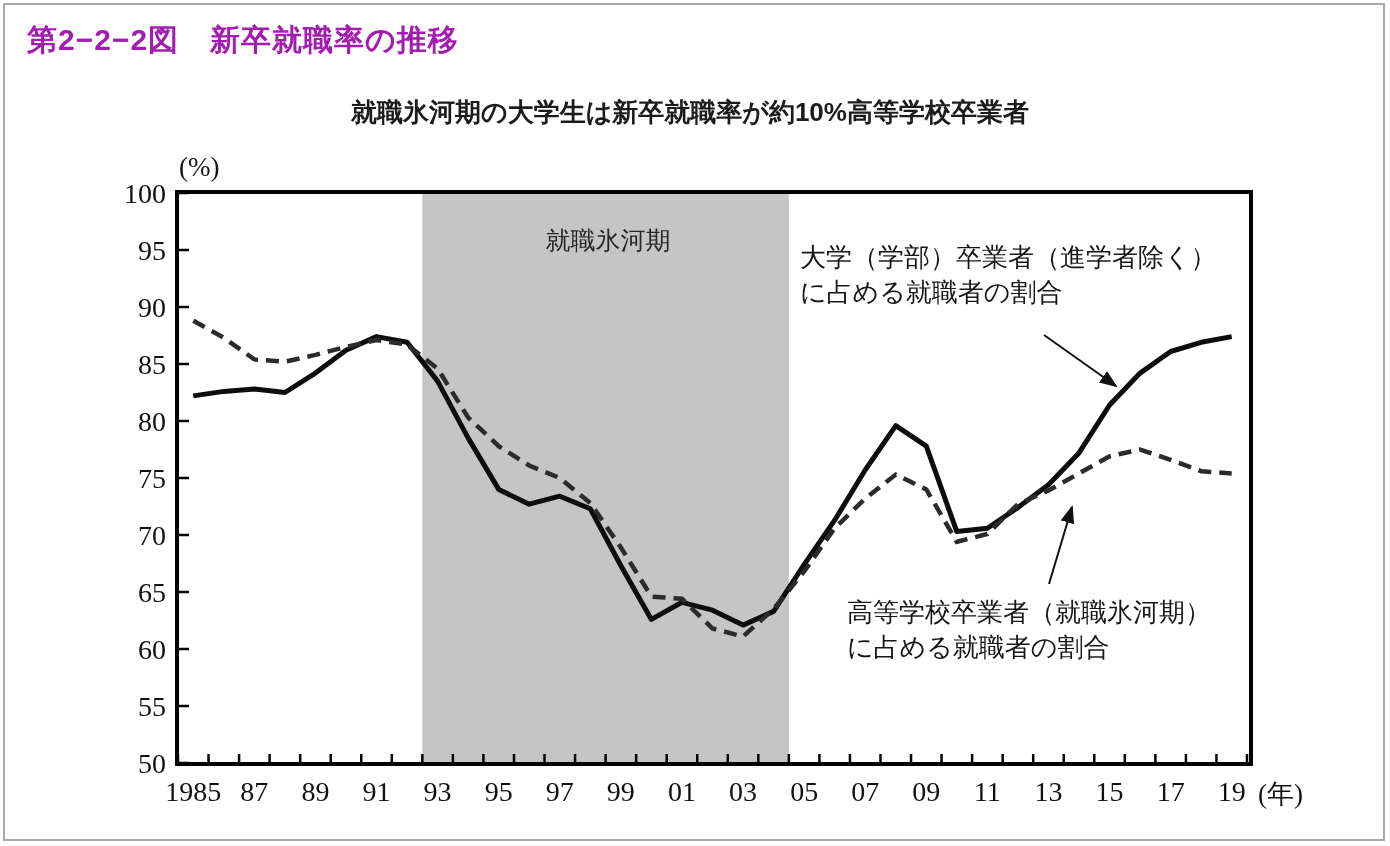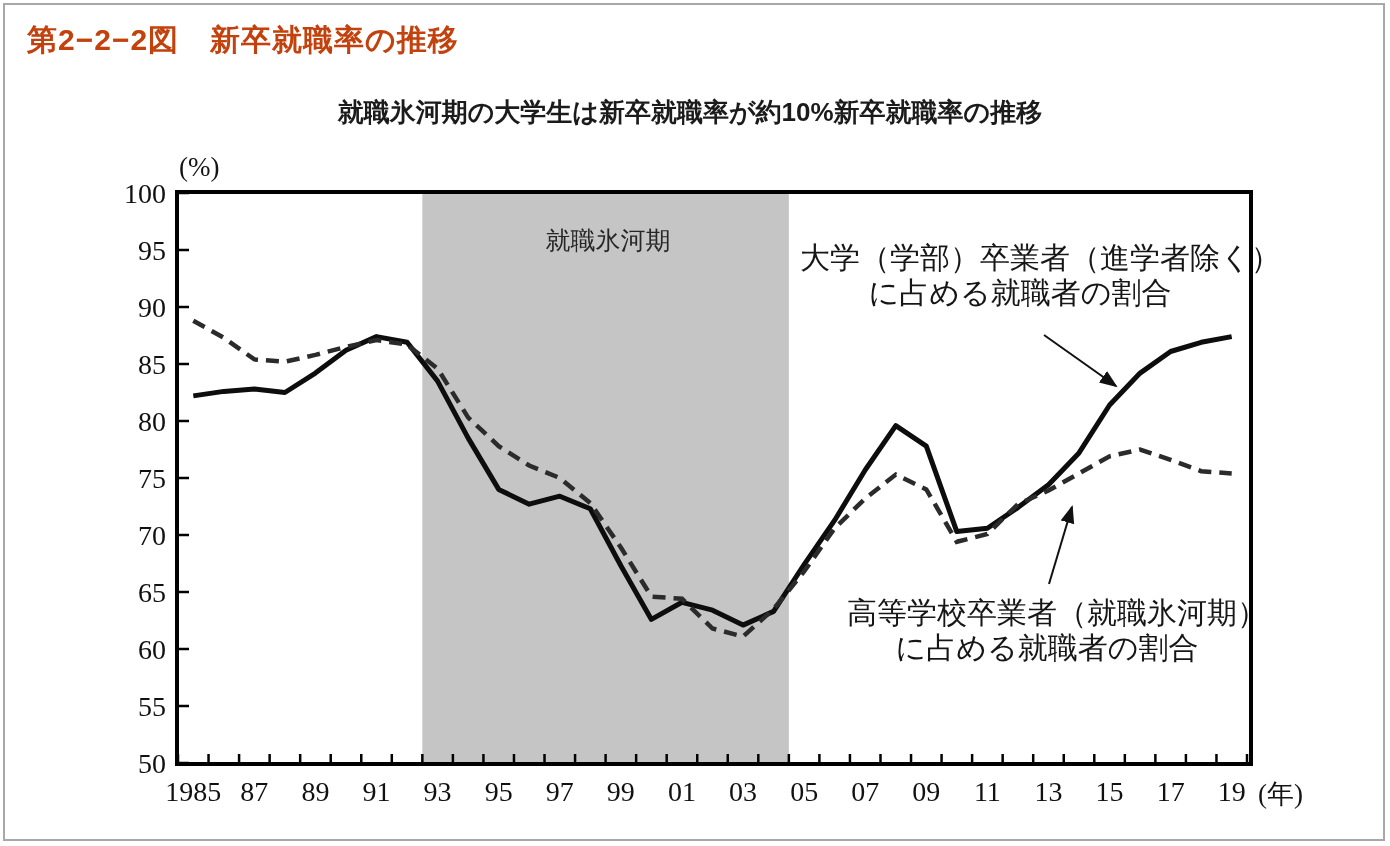--- a/index.html
+++ b/index.html
@@ -1,37 +1,37 @@
 <!DOCTYPE html>
 <html><head>
 <meta charset="utf-8">
 <style>
   html,body{margin:0;padding:0;background:#ffffff;}
   body{width:1390px;height:846px;position:relative;font-family:"Liberation Serif",serif;overflow:hidden;}
   .frame{position:absolute;left:3px;top:3px;width:1378px;height:834px;border:2px solid #a8a8a8;background:#ffffff;}
   .title{position:absolute;left:27px;top:20px;font-family:"Liberation Sans",sans-serif;
-         font-weight:bold;font-size:30px;color:#c2410c;letter-spacing:1px;white-space:nowrap;}
+         font-weight:bold;font-size:30px;color:#a21caf;letter-spacing:1px;white-space:nowrap;}
   .subtitle{position:absolute;left:295px;top:95px;width:790px;text-align:center;
          font-family:"Liberation Sans",sans-serif;font-weight:bold;font-size:26px;color:#1b1b1b;white-space:nowrap;}
   svg.chart{position:absolute;left:0;top:0;}
   .unit-pct{position:absolute;left:179px;top:152px;font-size:27px;color:#141414;}
   .unit-year{position:absolute;left:1258px;top:776px;font-size:27px;color:#141414;}
   .band-label{position:absolute;left:424px;top:224px;width:368px;text-align:center;
          font-size:25px;line-height:34px;color:#262626;}
-  .ann{position:absolute;text-align:center;font-size:30px;line-height:35px;color:#161616;white-space:nowrap;}
+  .ann{position:absolute;font-size:26px;line-height:35px;color:#161616;white-space:nowrap;}
   .ann1{left:800px;top:240px;width:440px;}
   .ann2{left:847px;top:595px;width:400px;}
 </style>
 </head>
 <body>
 
 <div class="frame"></div>
 
 <div class="title">第2−2−2図　新卒就職率の推移</div>
-<div class="subtitle">就職氷河期の大学生は新卒就職率が約10%新卒就職率の推移</div>
+<div class="subtitle">就職氷河期の大学生は新卒就職率が約10%高等学校卒業者</div>
 
 <svg class="chart" width="1390" height="846" viewBox="0 0 1390 846">
   <defs>
     <marker id="arrowhead" markerWidth="10" markerHeight="8" refX="8" refY="3.5" orient="auto">
       <path d="M0,0 L9,3.5 L0,7 Z" fill="#111"></path>
     </marker>
   </defs>
 
   <rect id="band" fill="#c5c5c5" x="422.34285714285716" y="194" width="366.51428571428573" height="570"></rect>
 

